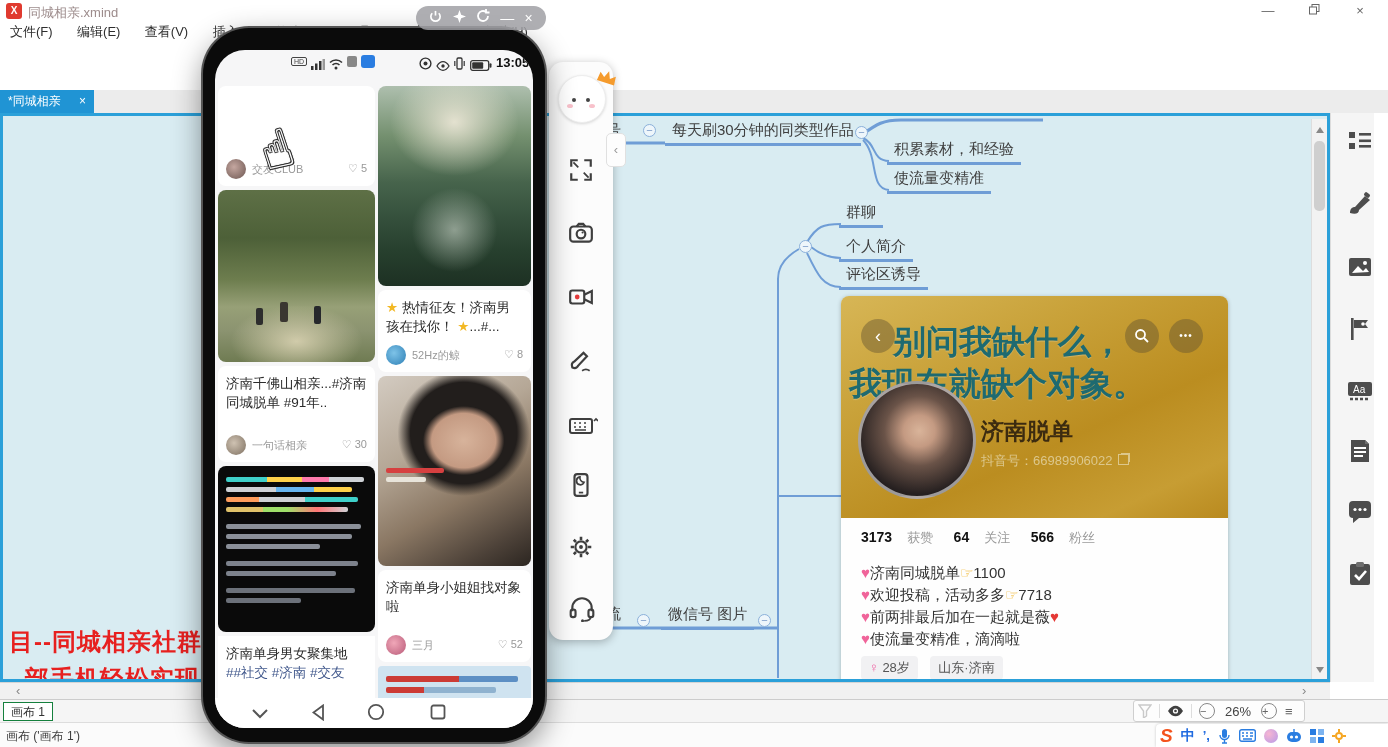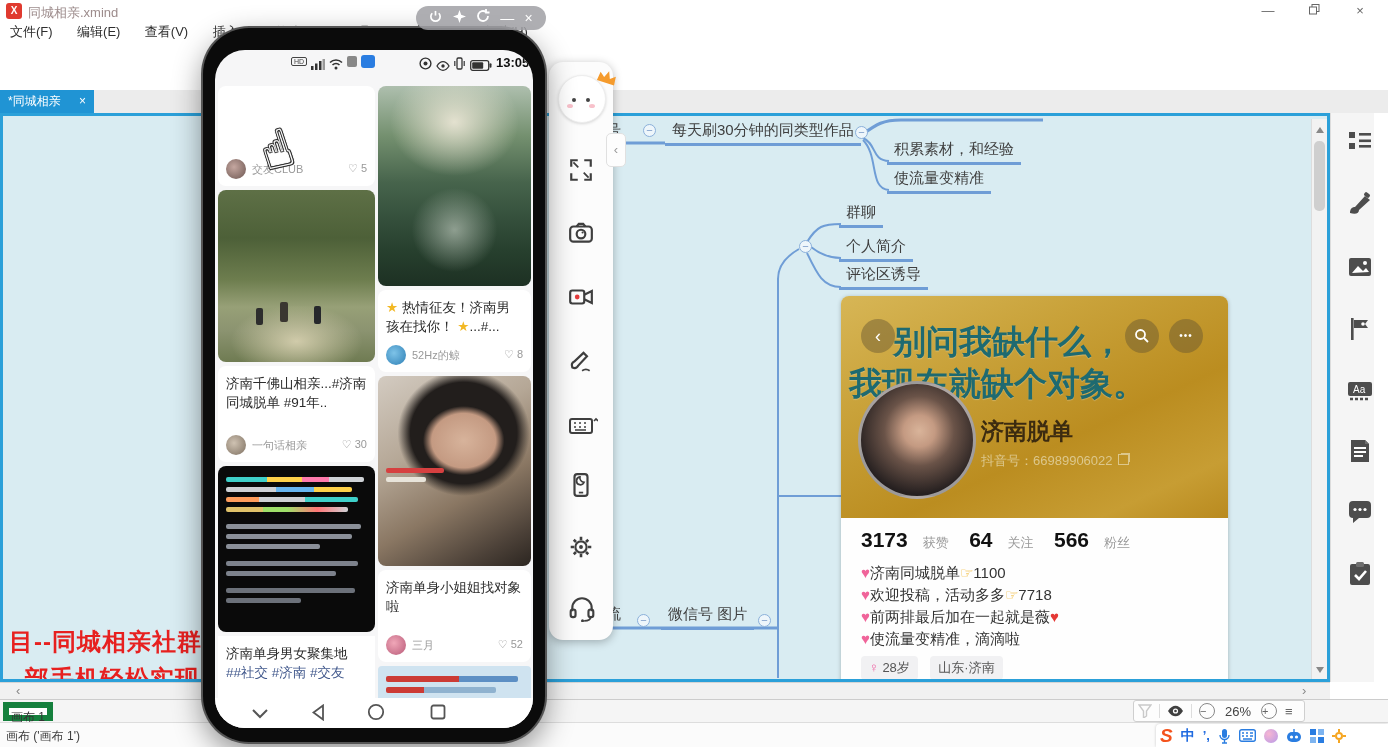--- a/index.html
+++ b/index.html
@@ -28,40 +28,40 @@
   
   #profile-card{left:838px;top:180px;width:387px;height:389px;border-radius:8px 8px 0 0;overflow:hidden;box-shadow:0 1px 4px rgba(0,0,0,.25);}
   #pc-banner{left:0;top:0;width:387px;height:222px;background:linear-gradient(155deg,#d7b656 0%,#c9a23a 30%,#bb8d20 62%,#c79d33 85%,#b98a1f 100%);}
   .pc-circle{position:absolute;width:34px;height:34px;border-radius:50%;background:rgba(100,84,48,.45);color:#fff;text-align:center;line-height:34px;font-size:18px;}
   .pc-bannertext{position:absolute;font-size:33px;font-weight:bold;color:#1e6a70;white-space:nowrap;text-shadow:0 1px 1px rgba(255,255,255,.25);}
   #pc-avatar{left:17px;top:85px;width:118px;height:118px;border-radius:50%;border:3px solid rgba(255,255,255,.55);box-sizing:border-box;background:radial-gradient(circle at 52% 42%,#d9b49a 0%,#c49a82 18%,#6a5348 40%,#262020 72%,#171312 100%);}
   #pc-name{left:140px;top:120px;font-size:23px;font-weight:bold;color:#3c2b10;}
   #pc-id{left:140px;top:156px;font-size:13px;color:#dcc78c;}
   .copychip{display:inline-block;width:9px;height:9px;border:1px solid #dcc78c;margin-left:5px;box-shadow:2px -2px 0 -1px #dcc78c;}
   #pc-white{left:0;top:222px;width:387px;height:167px;background:#fefefe;}
-  .statnum{font-size:21px;font-weight:bold;color:#111;}
+  .statnum{font-size:14px;font-weight:bold;color:#111;}
   .statlbl{font-size:13px;color:#9a9a9a;margin-left:15px;margin-right:16px;}
   .bio-line{font-size:15px;color:#333;line-height:22px;white-space:nowrap;}
   .heart{color:#f0649a;} .redheart{color:#e53935;} .point{color:#f0b429;}
   .pill{display:inline-block;background:#f1f1f3;border-radius:4px;padding:3px 8px;font-size:13px;color:#555;margin-right:8px;}
   .female{color:#ee5a9e;font-weight:bold;}
   
   #vscroll{left:1308px;top:3px;width:16px;height:563px;background:#f2f2f2;border-left:1px solid #ddd;}
   .tri{width:0;height:0;position:absolute;left:4px;}
   .tri-up{border-left:4px solid transparent;border-right:4px solid transparent;border-bottom:6px solid #888;top:8px;}
   .tri-dn{border-left:4px solid transparent;border-right:4px solid transparent;border-top:6px solid #888;top:548px;}
   #vthumb{position:absolute;left:2px;top:22px;width:11px;height:70px;background:#cfcfcf;border-radius:5px;}
   #hscroll{left:0;top:682px;width:1330px;height:17px;background:#f1f1f1;border-top:1px solid #d5d5d5;box-sizing:border-box;}
   .harrow{position:absolute;top:0px;font-size:13px;color:#888;line-height:16px;}
   
   #sidebar{left:1330px;top:113px;width:44px;height:569px;background:#f5f5f5;border-left:1px solid #dcdcdc;box-sizing:border-box;}
   .sbicon{position:absolute;left:16px;width:26px;height:26px;}
   
   #sheetrow{left:0;top:699px;width:1388px;height:23px;background:#f5f5f5;border-top:1px solid #ccc;box-sizing:border-box;}
-  #sheettab{position:absolute;left:3px;top:2px;width:50px;height:19px;background:#fff;border:6px solid #15803d;font-size:12px;color:#333;text-align:center;line-height:19px;box-sizing:border-box;}
+  #sheettab{position:absolute;left:3px;top:2px;width:50px;height:19px;background:#fff;border:1px solid #15803d;font-size:12px;color:#333;text-align:center;line-height:19px;box-sizing:border-box;}
   #zoomgroup{position:absolute;left:1133px;top:0px;width:172px;height:22px;background:#fdfdfd;border:1px solid #cfcfcf;border-radius:3px;display:flex;align-items:center;box-sizing:border-box;}
   .zg{margin:0 4px;display:flex;align-items:center;}
   .zsep{width:1px;height:14px;background:#ddd;margin:0 3px;}
   .zcircle{width:14px;height:14px;border:1px solid #888;border-radius:50%;color:#666;font-size:11px;line-height:12px;text-align:center;}
   #zoomval{font-size:13px;color:#444;margin:0 6px;}
   #statusrow{left:0;top:722px;width:1388px;height:25px;background:#fbfbfb;border-top:1px solid #ddd;box-sizing:border-box;}
   #statuslabel{position:absolute;left:6px;top:5px;font-size:12px;color:#3f3f3f;}
   
   #imebar{left:1156px;top:724px;width:232px;height:23px;background:#fff;border-radius:4px 0 0 0;box-shadow:0 0 3px rgba(0,0,0,.2);display:flex;align-items:center;overflow:hidden;}
   .imeitem{margin:0 4px;display:flex;align-items:center;}

